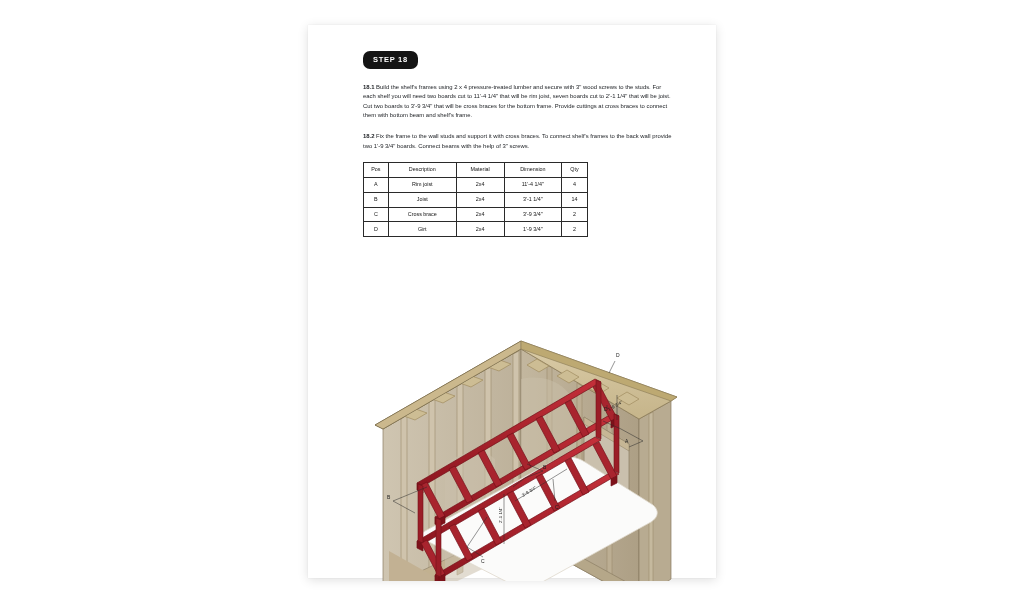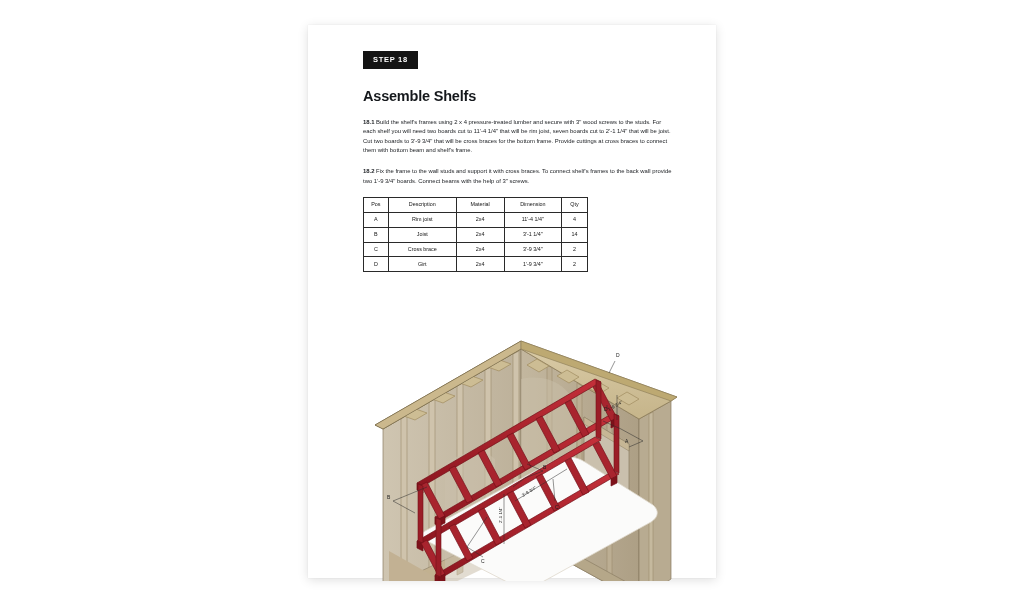--- a/index.html
+++ b/index.html
@@ -44,20 +44,21 @@
   .step-badge {
     display: inline-block;
     background: #141414;
     color: #ffffff;
     font-size: 7.5px;
     font-weight: bold;
     letter-spacing: 0.7px;
     padding: 5px 10px 5px 10px;
     line-height: 1;
     margin: 0;
+    border-radius: 7px;
   }
 
   
   .page-title {
     font-size: 14.5px;
     font-weight: bold;
     color: #15181c;
     margin: 19px 0 0 0;
     letter-spacing: -0.2px;
   }
@@ -111,21 +112,20 @@
 </head>
 <body>
 
 <div id="viewport">
 
   <div class="page-card">
     <div class="page-inner">
 
       <div class="step-badge">STEP 18</div>
 
-      <h1 class="page-title">Assemble Shelfs</h1>
 
       <p class="para"><b>18.1</b><span> Build the shelf's frames using 2 x 4 pressure-treated lumber and secure with 3" wood screws to the studs. For each shelf you will need two boards cut to 11'-4 1/4" that will be rim joist, seven boards cut to 2'-1 1/4" that will be joist. Cut two boards to 3'-9 3/4" that will be cross braces for the bottom frame. Provide cuttings at cross braces to connect them with bottom beam and shelf's frame.</span></p>
 
       <p class="para second"><b>18.2</b><span> Fix the frame to the wall studs and support it with cross braces. To connect shelf's frames to the back wall provide two 1'-9 3/4" boards. Connect beams with the help of 3" screws.</span></p>
 
       <table class="parts-table">
         <thead>
           <tr>
             <th class="col-pos">Pos</th>
             <th class="col-desc">Description</th>

